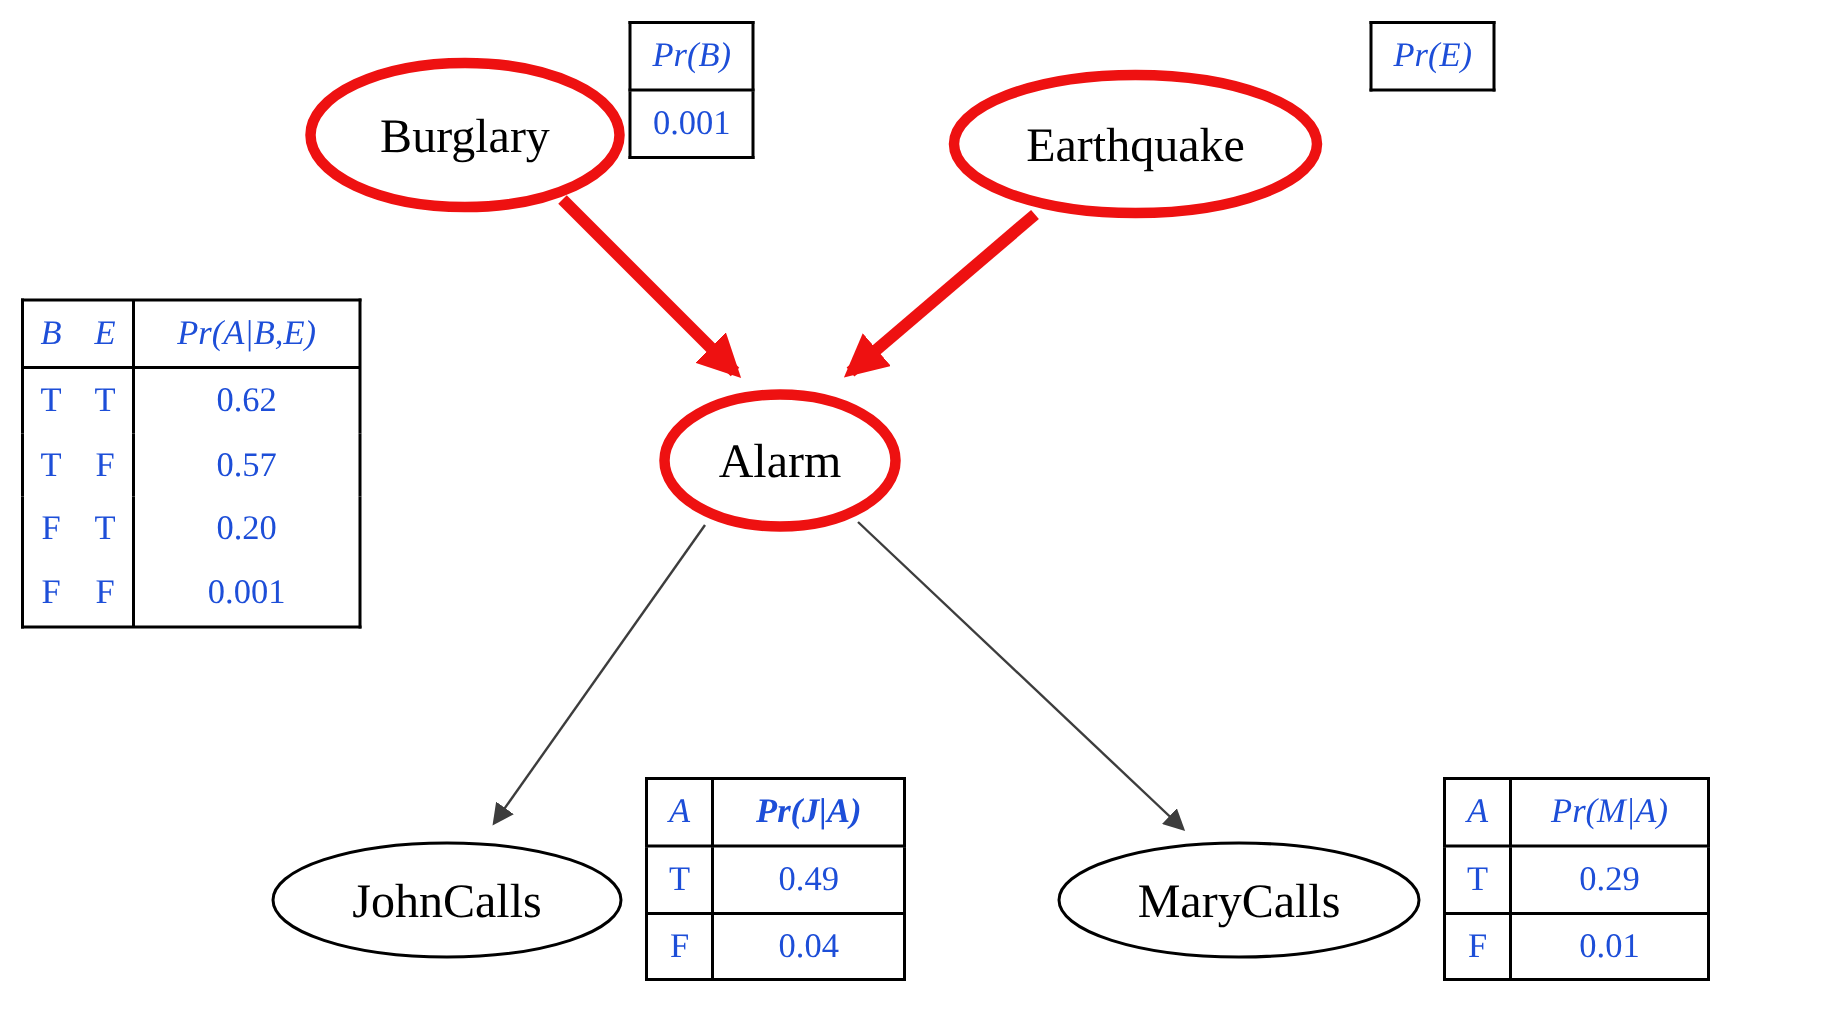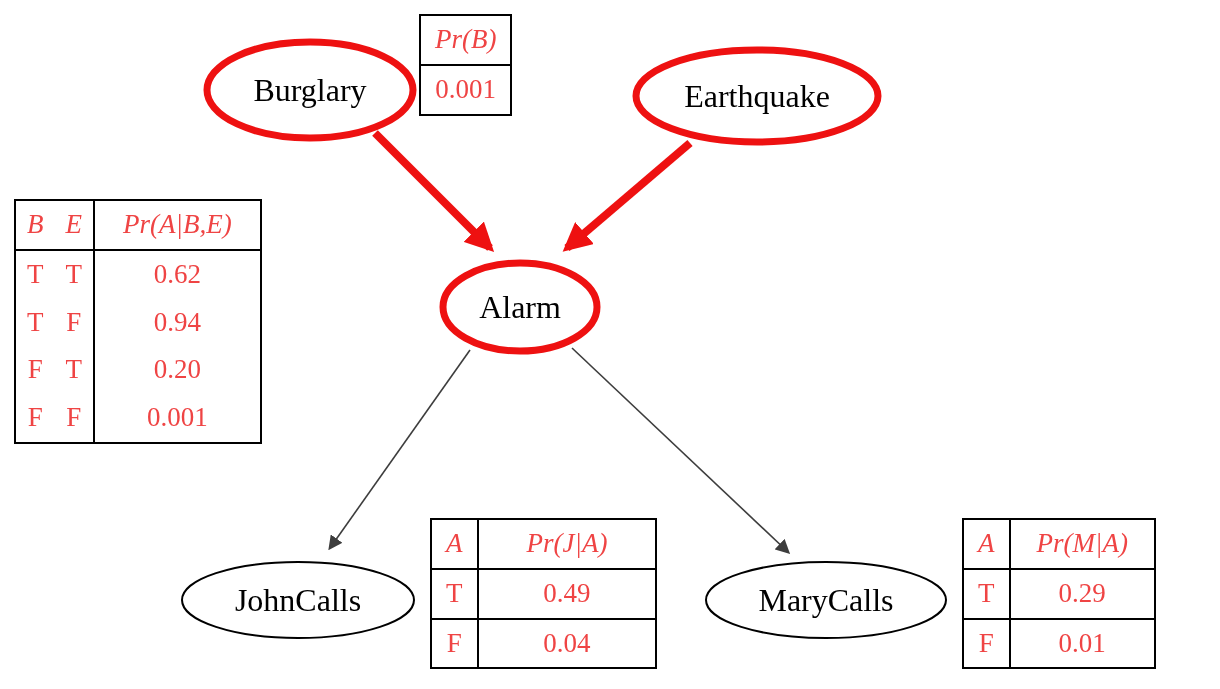--- a/index.html
+++ b/index.html
@@ -13,22 +13,22 @@
     font-family: "Liberation Serif", serif;
     color: #000;
   }
   .stage > svg { position: absolute; left: 0; top: 0; }
 
   .tbl-wrap { position: absolute; background: #ffffff; }
 
   table.cpt {
     border-collapse: collapse;
     background: #ffffff;
-    font-size: 27px;
-    color: #ef4444;
+    font-size: 23px;
+    color: #1d4ed8;
   }
   .cpt th, .cpt td {
     font-weight: normal;
     text-align: center;
     padding: 7px 14px;
     line-height: 1.25;
     white-space: nowrap;
   }
   .it { font-style: italic; }
 
@@ -95,62 +95,65 @@
       <tr>
             <td>0.001</td>
           </tr>
     </tbody>
       </table>
   </div>
 
   <div class="tbl-wrap" style="left:913px; top:14px;">
     <table class="cpt grid">
       <tbody>
+          <tr>
+            <th class="it">Pr(E)</th>
+          </tr>
     </tbody>
       </table>
   </div>
 
   <div class="tbl-wrap" style="left:14px; top:199px;">
     <table class="cpt bigt">
       <tbody>
           <tr>
         <th class="it narrow">B</th>
         <th class="it narrow sep">E</th>
         <th class="it wide">Pr(A|B,E)</th>
       </tr>
       <tr>
         <td class="narrow">T</td>
         <td class="narrow sep">T</td>
         <td class="wide">0.62</td>
       </tr>
       <tr>
         <td class="narrow">T</td>
         <td class="narrow sep">F</td>
-        <td class="wide">0.94</td>
+        <td class="wide">0.57</td>
       </tr>
       <tr>
         <td class="narrow">F</td>
         <td class="narrow sep">T</td>
         <td class="wide">0.20</td>
       </tr>
       <tr>
         <td class="narrow">F</td>
         <td class="narrow sep">F</td>
         <td class="wide">0.001</td>
       </tr>
     </tbody>
       </table>
   </div>
 
   <div class="tbl-wrap" style="left:430px; top:518px;">
     <table class="cpt grid">
       <tbody>
           <tr>
         <th class="it">A</th>
-        <th class="it" style="padding:7px 48px;">Pr(J|A)</th>
+        <th class="it" style="padding:7px 28px;font-weight:bold;">Pr(J|A)</th>
       </tr>
       <tr>
         <td>T</td>
         <td>0.49</td>
       </tr>
       <tr>
         <td>F</td>
         <td>0.04</td>
       </tr>
     </tbody>

